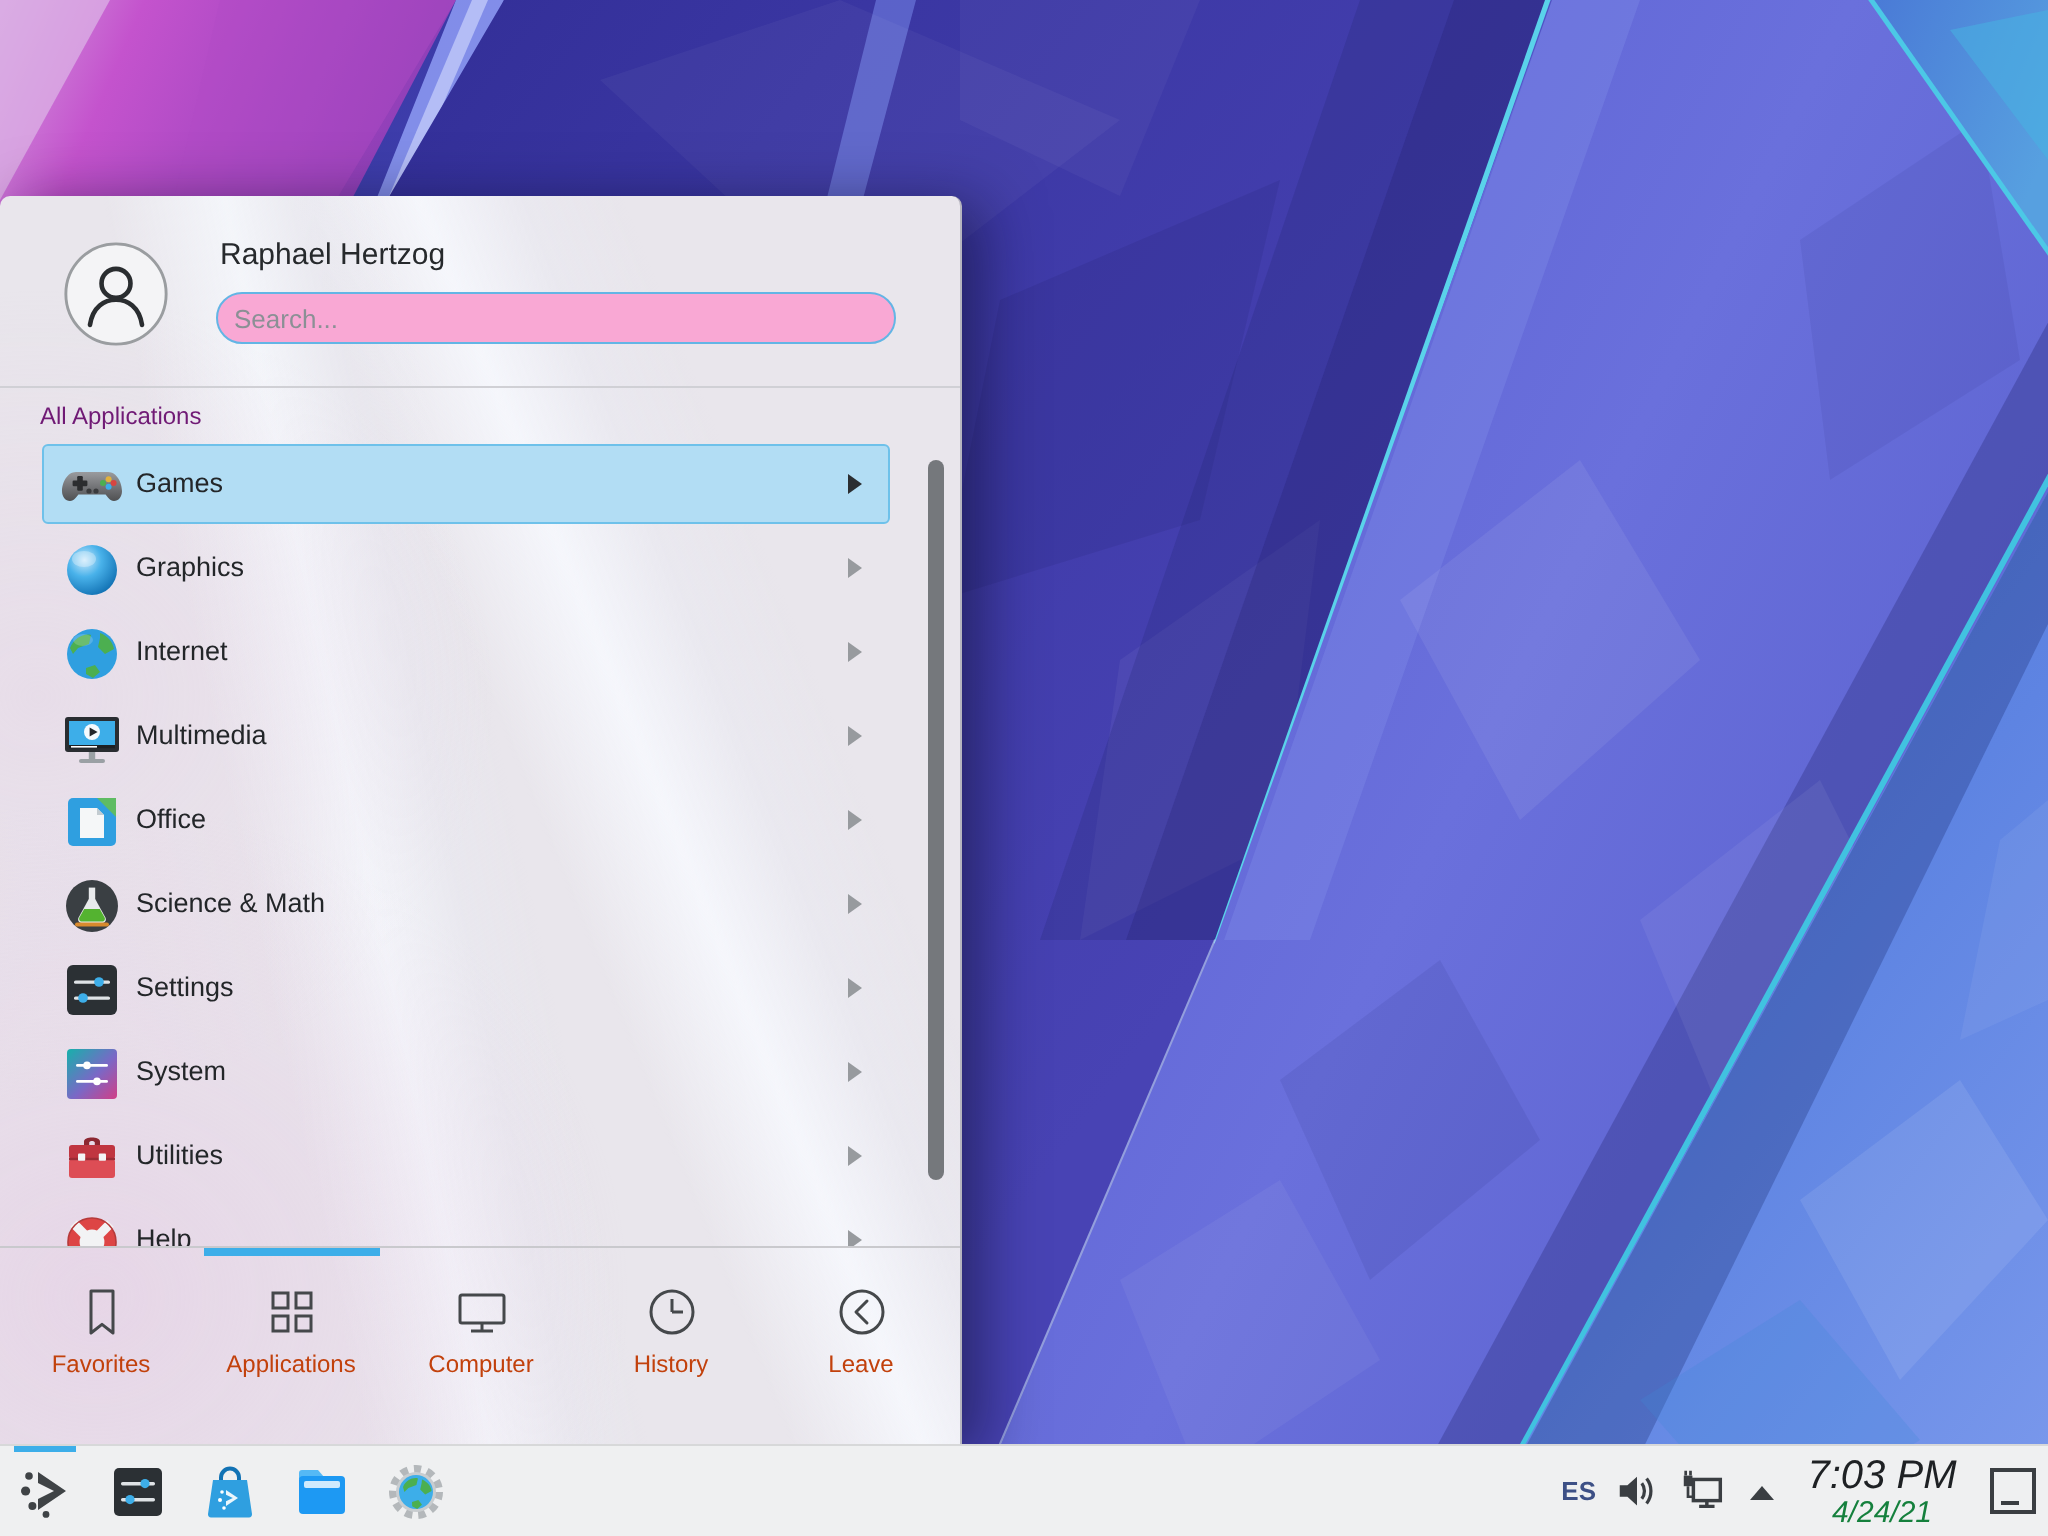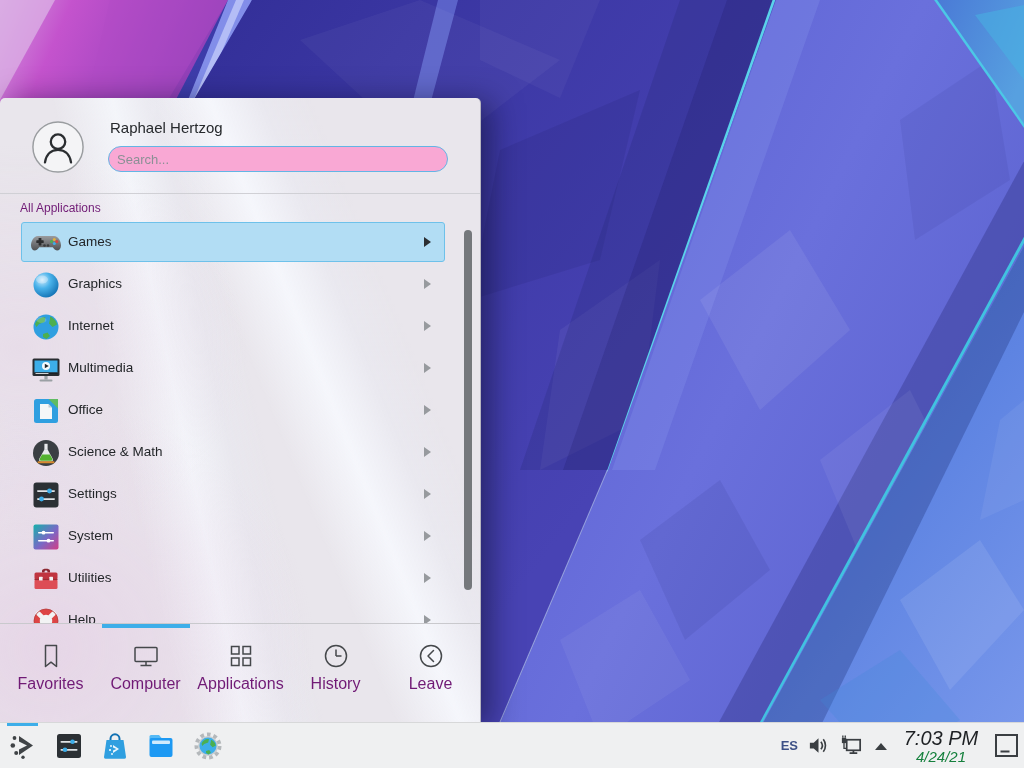--- a/index.html
+++ b/index.html
@@ -44,21 +44,21 @@
   .menu-row.selected .arrow{border-left-color:#2b2e31;}
 
   .scrollbar{position:absolute;left:464px;top:132px;width:8px;height:360px;
              background:#75787c;border-radius:4px;cursor:pointer;}
 
   .tabsep{position:absolute;left:0;top:525px;width:100%;height:1px;background:#c9c9cd;}
   .tab-indicator{position:absolute;left:102px;top:526px;width:88px;height:4px;background:#3daee9;}
   .tabbar{position:absolute;left:3px;top:536px;width:475px;height:86px;display:flex;}
   .tab{flex:1 1 0;text-align:center;cursor:pointer;padding-top:7px;}
   .tab svg{margin:0 auto;}
-  .tab-label{display:block;margin-top:4px;font-size:16px;color:#701a75;}
+  .tab-label{display:block;margin-top:4px;font-size:12px;color:#c2410c;}
 
   
   .taskbar{position:absolute;left:0;top:722px;width:1024px;height:46px;z-index:10;
            background:#eff0f1;border-top:1px solid #d7d8d9;box-sizing:border-box;}
   .task-active{position:absolute;left:7px;top:0;width:31px;height:3px;background:#3daee9;}
   .tb-app{position:absolute;top:8px;width:30px;height:30px;cursor:pointer;}
   .tray{position:absolute;right:4px;top:0;height:100%;display:flex;align-items:center;gap:9px;}
   .kbd-layout{font-size:13px;font-weight:bold;color:#3d5086;cursor:pointer;}
   .tray-icon{cursor:pointer;}
   .clock{width:86px;text-align:center;cursor:pointer;line-height:1;font-style:italic;}
@@ -318,35 +318,35 @@
 
     <div class="tabbar">
       <div class="tab">
         <svg width="30" height="30" viewBox="0 0 30 30">
           <path d="M9.5,4.5 h11 v21 l-5.5-4.3 -5.5,4.3 z" fill="none" stroke="#45484b" stroke-width="1.5" stroke-linejoin="round"></path>
         </svg>
         <span class="tab-label">Favorites</span>
       </div>
       <div class="tab">
         <svg width="30" height="30" viewBox="0 0 30 30">
-          <rect x="4" y="6.5" width="22" height="14" rx="1" fill="none" stroke="#45484b" stroke-width="1.5"></rect>
-          <path d="M15,20.5 v3.5 M9.5,24.5 h11" stroke="#45484b" stroke-width="1.5" fill="none"></path>
-        </svg>
-        <span class="tab-label">Computer</span>
-      </div>
-      <div class="tab">
-        <svg width="30" height="30" viewBox="0 0 30 30">
           <g fill="none" stroke="#45484b" stroke-width="1.5">
             <rect x="5.5" y="5.5" width="7.5" height="7.5"></rect>
               <rect x="17" y="5.5" width="7.5" height="7.5"></rect>
             <rect x="5.5" y="17" width="7.5" height="7.5"></rect>
               <rect x="17" y="17" width="7.5" height="7.5"></rect>
           </g>
         </svg>
         <span class="tab-label">Applications</span>
+      </div>
+      <div class="tab">
+        <svg width="30" height="30" viewBox="0 0 30 30">
+          <rect x="4" y="6.5" width="22" height="14" rx="1" fill="none" stroke="#45484b" stroke-width="1.5"></rect>
+          <path d="M15,20.5 v3.5 M9.5,24.5 h11" stroke="#45484b" stroke-width="1.5" fill="none"></path>
+        </svg>
+        <span class="tab-label">Computer</span>
       </div>
       <div class="tab">
         <svg width="30" height="30" viewBox="0 0 30 30">
           <circle cx="15" cy="15" r="10.5" fill="none" stroke="#45484b" stroke-width="1.5"></circle>
           <path d="M15,15 V8.5 M15,15 h5.5" stroke="#45484b" stroke-width="1.5" fill="none"></path>
         </svg>
         <span class="tab-label">History</span>
       </div>
       <div class="tab">
         <svg width="30" height="30" viewBox="0 0 30 30">

